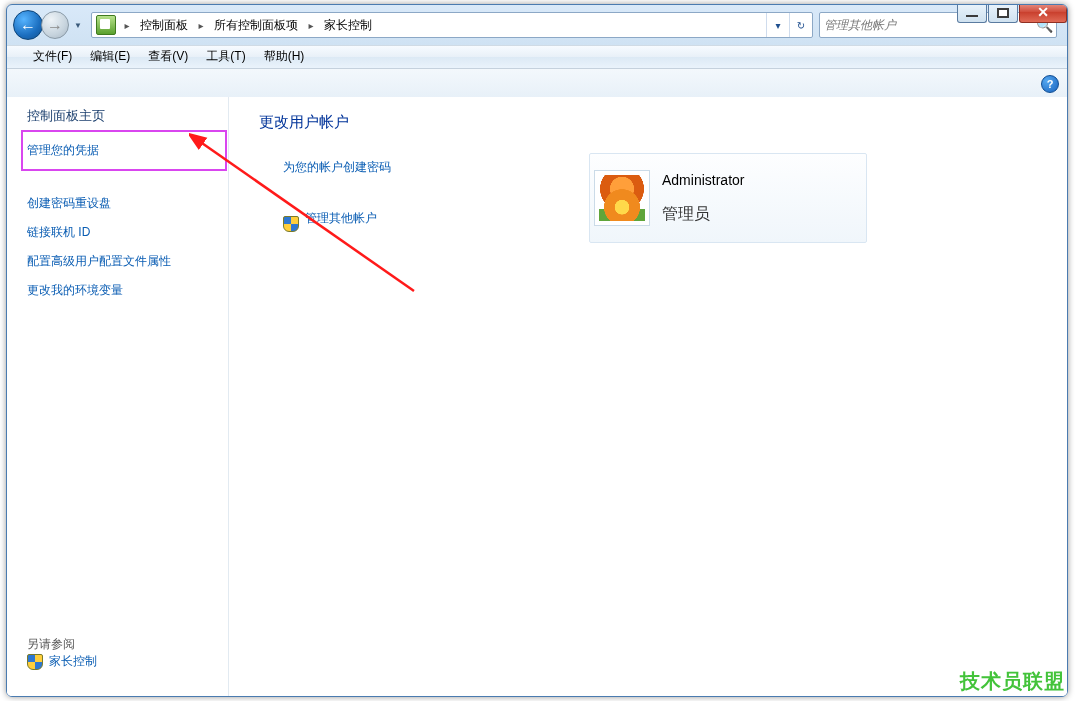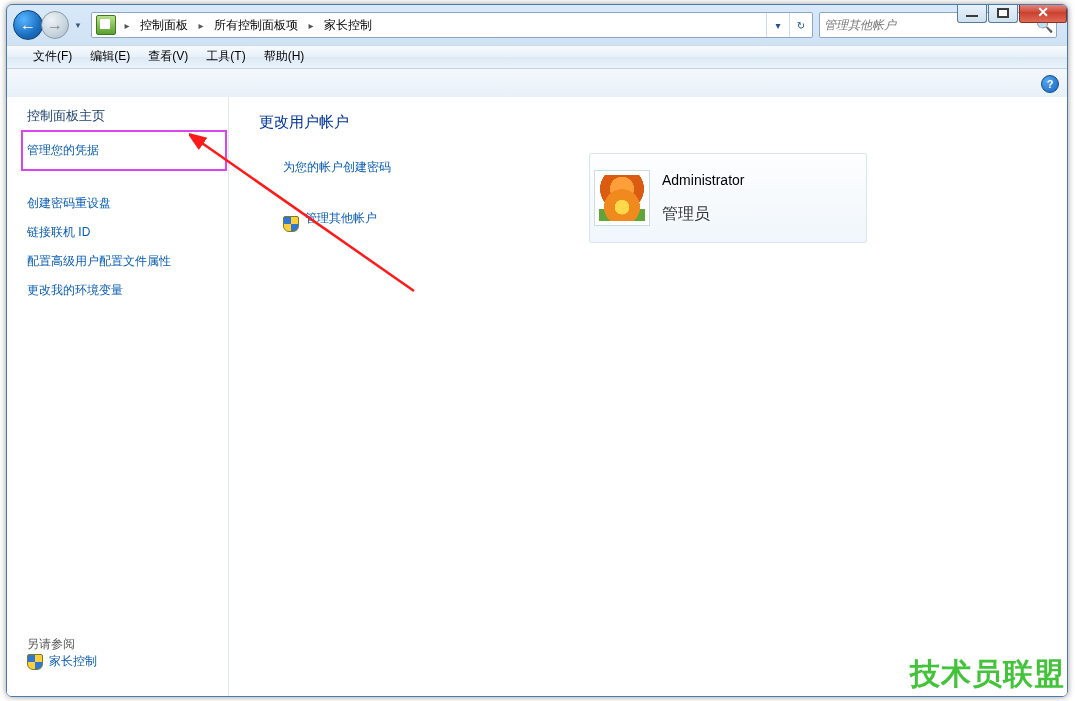--- a/index.html
+++ b/index.html
@@ -345,21 +345,21 @@
   
   .watermark {
     position: absolute;
     right: 10px;
     bottom: 6px;
     text-align: right;
     z-index: 200;
     pointer-events: none;
   }
   .wm-main {
-    font-size: 30px;
+    font-size: 20px;
     font-weight: 900;
     color: #43c33a;
     text-shadow: 2px 2px 0 #fff, -1px -1px 0 #fff, 1px -1px 0 #fff, -1px 1px 0 #fff;
     letter-spacing: 1px;
   }
   .wm-pill {
     display: inline-block;
     background: #43c33a;
     color: #fff;
     font-size: 13px;

